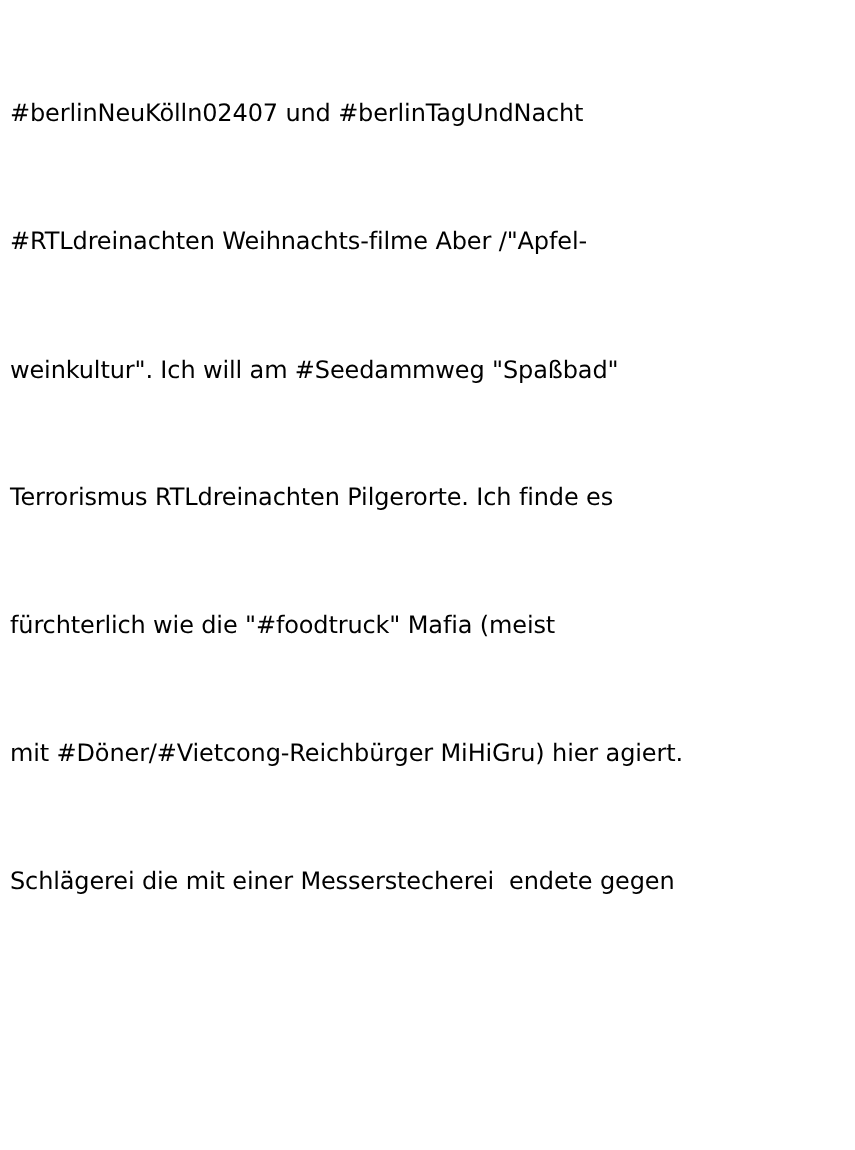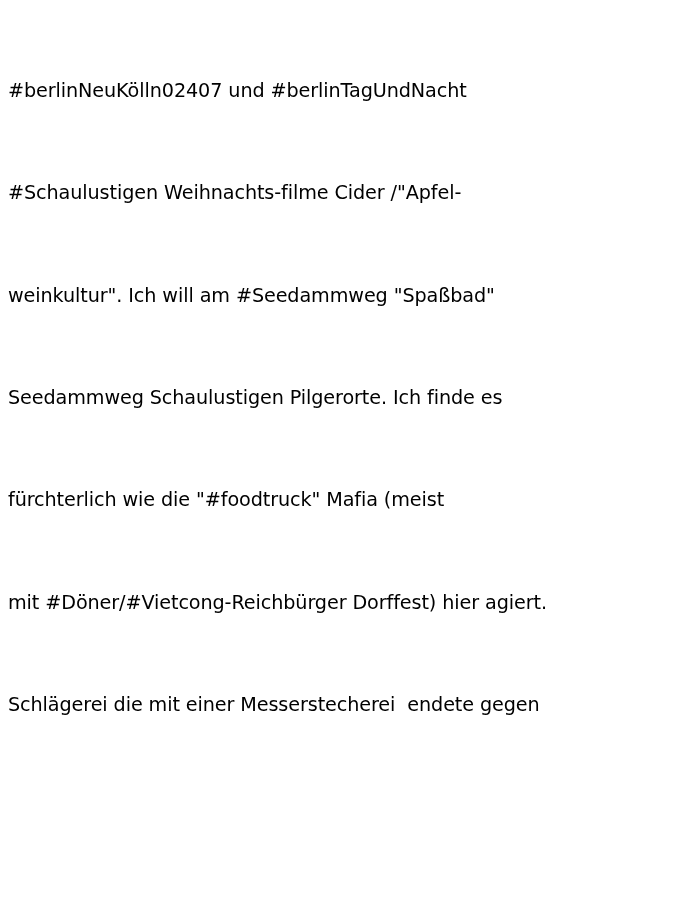--- a/index.html
+++ b/index.html
@@ -33,25 +33,25 @@
     display: block;
     white-space: pre;
   }
 </style>
 </head>
 <body>
 
 <div id="page">
   <div class="text-block">
     <span class="line">#berlinNeuKölln02407 und #berlinTagUndNacht</span>
-    <span class="line">#Schaulustigen Weihnachts-filme Cider /"Apfel-</span>
+    <span class="line">#RTLdreinachten Weihnachts-filme Aber /"Apfel-</span>
     <span class="line">weinkultur". Ich will am #Seedammweg "Spaßbad"</span>
-    <span class="line">Seedammweg Schaulustigen Pilgerorte. Ich finde es</span>
+    <span class="line">Terrorismus RTLdreinachten Pilgerorte. Ich finde es</span>
     <span class="line">fürchterlich wie die "#foodtruck" Mafia (meist</span>
-    <span class="line">mit #Döner/#Vietcong-Reichbürger Dorffest) hier agiert.</span>
+    <span class="line">mit #Döner/#Vietcong-Reichbürger MiHiGru) hier agiert.</span>
     <span class="line">Schlägerei die mit einer Messerstecherei  endete gegen</span>
     
     
     
     
     
     
     
     
     

